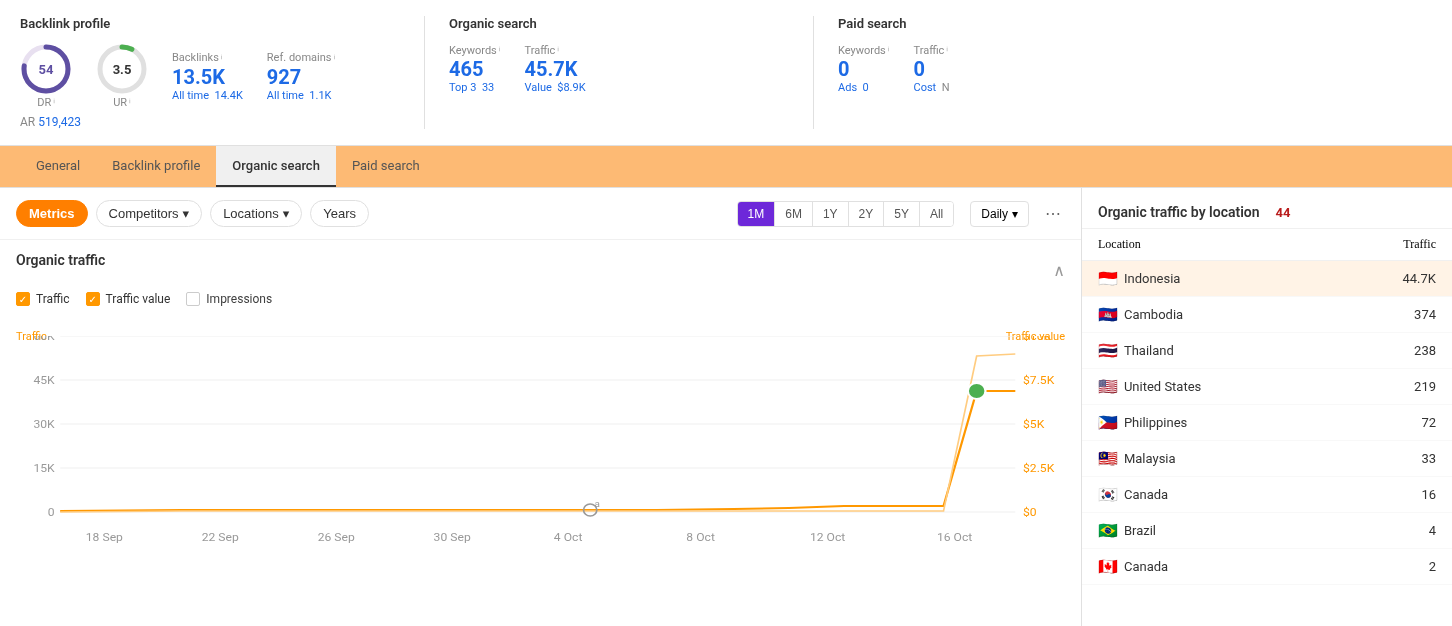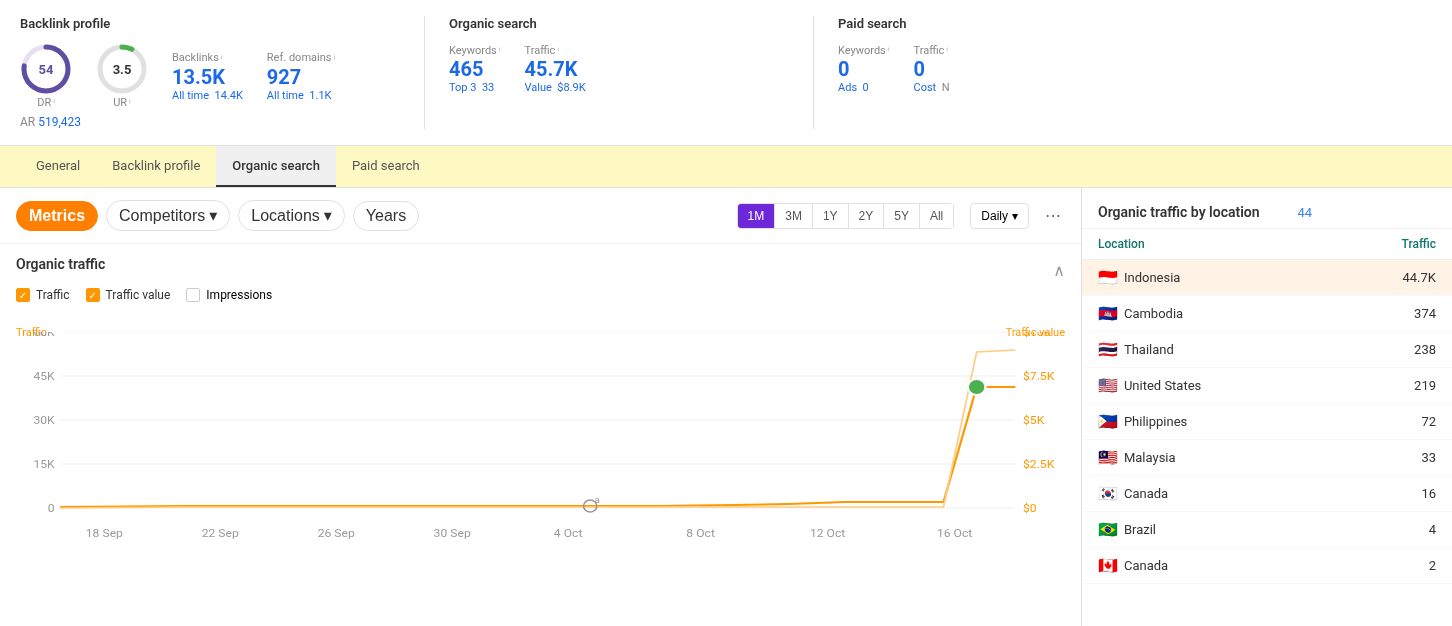--- a/index.html
+++ b/index.html
@@ -17,57 +17,57 @@
     .metric-value { font-size: 20px; font-weight: 700; color: #1d6ae5; }
     .metric-sub { font-size: 11px; color: #888; }
     .metric-sub span { color: #1d6ae5; }
     .info-icon { font-size: 10px; color: #aaa; cursor: pointer; }
     .ar-row { margin-top: 6px; font-size: 12px; color: #888; }
     .ar-row a { color: #1d6ae5; text-decoration: none; }
     
     .organic-section { min-width: 340px; }
     .paid-section { min-width: 280px; }
     
-    .nav-tabs { background: #fef9c3; border-bottom: 1px solid #e0e0e0; padding: 0 20px; display: flex; gap: 0; }
+    .nav-tabs { background: #fdba74; border-bottom: 1px solid #e0e0e0; padding: 0 20px; display: flex; gap: 0; }
     .nav-tab { padding: 12px 16px; font-size: 13px; color: #555; cursor: pointer; border-bottom: 2px solid transparent; text-decoration: none; }
     .nav-tab.active { color: #333; border-bottom: 2px solid #333; font-weight: 500; background: #f0f0f0; }
     
     .main-content { display: flex; height: calc(626px - 160px); }
     
     .chart-panel { flex: 1; background: #fff; border-right: 1px solid #e0e0e0; padding: 0; overflow: hidden; }
     
     .toolbar { display: flex; align-items: center; padding: 12px 16px; gap: 8px; border-bottom: 1px solid #f0f0f0; }
-    .btn-pill { padding: 5px 12px; border-radius: 20px; border: 1px solid #e0e0e0; font-size: 16px; cursor: pointer; background: #fff; color: #333; display: flex; align-items: center; gap: 4px; }
+    .btn-pill { padding: 5px 12px; border-radius: 20px; border: 1px solid #e0e0e0; font-size: 13px; cursor: pointer; background: #fff; color: #333; display: flex; align-items: center; gap: 4px; }
     .btn-pill.active { background: #ff7f00; color: #fff; border-color: #ff7f00; font-weight: 600; }
     
     .time-group { display: flex; margin-left: auto; border: 1px solid #e0e0e0; border-radius: 4px; overflow: hidden; }
     .time-btn { padding: 5px 10px; font-size: 12px; cursor: pointer; background: #fff; border: none; border-right: 1px solid #e0e0e0; color: #555; }
     .time-btn:last-child { border-right: none; }
     .time-btn.active { background: #6d28d9; color: #fff; }
     
     .daily-btn { padding: 5px 10px; border: 1px solid #e0e0e0; border-radius: 4px; font-size: 12px; cursor: pointer; background: #fff; margin-left: 8px; display: flex; align-items: center; gap: 4px; }
     .more-btn { background: none; border: none; cursor: pointer; font-size: 16px; color: #666; padding: 4px; margin-left: 4px; }
     
     .chart-container { padding: 12px 16px; position: relative; }
-    .chart-title { font-size: 14px; font-weight: 600; margin-bottom: 12px; }
+    .chart-title { font-size: 14px; font-weight: 600; margin-bottom: 20px; }
     
     .legend { display: flex; gap: 16px; margin-bottom: 8px; align-items: center; }
     .legend-item { display: flex; align-items: center; gap: 6px; font-size: 12px; cursor: pointer; }
     .legend-checkbox { width: 14px; height: 14px; border: 1px solid #ccc; border-radius: 2px; display: flex; align-items: center; justify-content: center; }
     .legend-checkbox.checked-orange { background: #ff9800; border-color: #ff9800; }
     .legend-checkbox.unchecked { background: #fff; }
     .check-mark { color: #fff; font-size: 10px; }
     
     .right-panel { width: 370px; background: #fff; padding: 0; overflow-y: auto; }
     .right-panel-header { padding: 16px 16px 8px; border-bottom: 1px solid #f0f0f0; }
     .right-panel-title { font-size: 14px; font-weight: 600; display: flex; align-items: center; gap: 16px; }
-    .count-badge { font-size: 13px; font-weight: 400; color: #3b82f6; margin-left: 22px; }
+    .count-badge { font-size: 13px; font-weight: 700; color: #b91c1c; }
     
     .location-table { width: 100%; border-collapse: collapse; }
-    .location-table th { padding: 8px 16px; font-size: 12px; color: #0f766e; font-weight: 500; text-align: left; border-bottom: 1px solid #f0f0f0; }
+    .location-table th { padding: 8px 16px; font-size: 12px; color: #000000; font-weight: 500; text-align: left; border-bottom: 1px solid #f0f0f0; font-family: Liberation Serif, serif; }
     .location-table th:last-child { text-align: right; }
     .location-table td { padding: 8px 16px; font-size: 13px; border-bottom: 1px solid #f8f8f8; }
     .location-table td:last-child { text-align: right; color: #333; }
     .location-table tr.highlighted { background: #fff3e6; }
     
     .flag { font-size: 16px; margin-right: 6px; }
     .country-cell { display: flex; align-items: center; }
   </style>
 </head>
 <body>
@@ -212,21 +212,21 @@
       <button class="btn-pill">
         Competitors <span>▾</span>
       </button>
       <button class="btn-pill">
         Locations <span>▾</span>
       </button>
       <button class="btn-pill">Years</button>
 
       <div class="time-group">
         <button class="time-btn active">1M</button>
-        <button class="time-btn">3M</button>
+        <button class="time-btn">6M</button>
         <button class="time-btn">1Y</button>
         <button class="time-btn">2Y</button>
         <button class="time-btn">5Y</button>
         <button class="time-btn">All</button>
       </div>
       <button class="daily-btn">
         Daily <span>▾</span>
       </button>
       <button class="more-btn">⋯</button>
     </div>
@@ -245,21 +245,21 @@
           <span>Traffic</span>
         </label>
         <label class="legend-item">
           <div class="legend-checkbox checked-orange">
             <span class="check-mark">✓</span>
           </div>
           <span>Traffic value</span>
         </label>
         <label class="legend-item">
           <div class="legend-checkbox unchecked"></div>
-          <span style="color:#000000;">Impressions</span>
+          <span style="color:#404040;">Impressions</span>
         </label>
       </div>
 
       <div style="position:relative;height:250px;">
 
         <div style="position:absolute;top:16px;left:0;font-size:11px;color:#ff9800;">Traffic</div>
         <div style="position:absolute;top:16px;right:0;font-size:11px;color:#ff9800;text-align:right;">Traffic value</div>
 
         <svg width="100%" height="220" viewBox="0 0 950 220" preserveAspectRatio="none" style="position:absolute;top:22px;left:0;">
 

